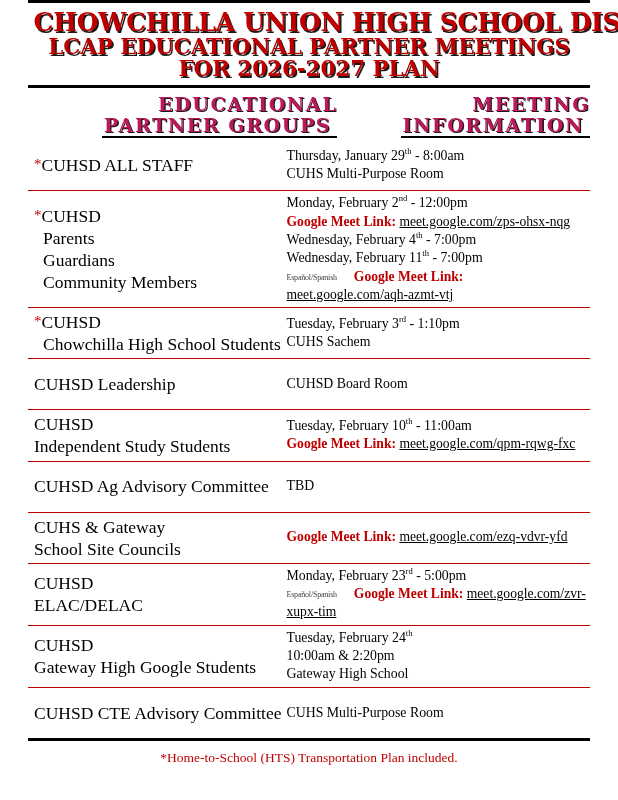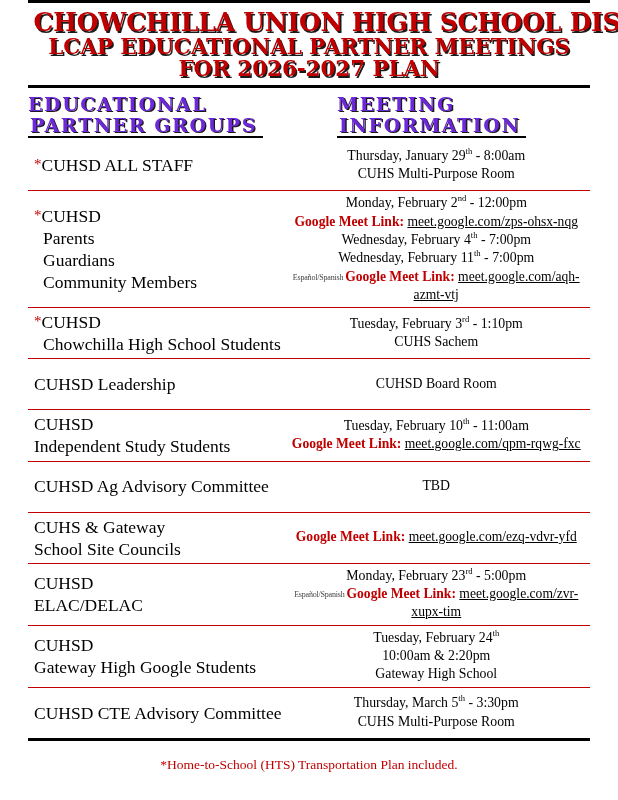--- a/index.html
+++ b/index.html
@@ -40,24 +40,24 @@
   .title-line.l1 { font-size: 25.5px; letter-spacing: -0.2px; transform: scaleX(0.98); }
   .title-line.l2 { font-size: 21.5px; letter-spacing: -0.1px; }
   .title-line.l3 { font-size: 21.5px; letter-spacing: -0.1px; }
 
   
   .col-heads {
     display: flex;
     padding-top: 6px;
   }
   .col-head {
-    text-align: left;
+    text-align: right;
     font-family: "DejaVu Serif", "Liberation Serif", serif;
     font-weight: bold;
-    color: #6d28d9;
+    color: #be185d;
     text-shadow: 1.3px 1.3px 0 #1a1a1a;
     font-size: 19px;
     line-height: 1.08;
     letter-spacing: 1.6px;
   }
   .col-head.left  { width: 55%; }
   .col-head.right { width: 45%; }
   .col-head .underlined {
     display: inline-block;
     border-bottom: 2.5px solid #000000;
@@ -82,21 +82,21 @@
     width: 46%;
     box-sizing: border-box;
     padding-left: 6px;
     font-size: 17.5px;
     line-height: 1.26;
     position: relative;
   }
   .cell-info {
     width: 54%;
     box-sizing: border-box;
-    text-align: center;
+    text-align: left;
     padding-right: 4px;
     font-size: 13.8px;
     line-height: 1.33;
   }
 
   .star {
     color: #C00000;
     font-size: 15px;
     vertical-align: 2px;
   }
@@ -109,31 +109,31 @@
     font-size: 13.6px;
   }
   .meet-url {
     text-decoration: underline;
     font-size: 13.6px;
   }
   .es-tag {
     font-size: 8px;
     color: #444444;
     vertical-align: 1px;
-    margin-right: 2px;
+    margin-right: 17px;
     letter-spacing: -0.2px;
   }
   sup { font-size: 0.62em; vertical-align: super; line-height: 0; }
 
   
   .footnote {
     text-align: center;
     color: #C00000;
     font-size: 13.5px;
-    padding-top: 16px;
+    padding-top: 9px;
   }
 </style>
 </head>
 <body>
 
 <div class="page">
 
   <div class="title-block">
     <div class="title-line l1">CHOWCHILLA UNION HIGH SCHOOL DISTRICT</div>
     <div class="title-line l2">LCAP EDUCATIONAL PARTNER MEETINGS</div>
@@ -240,21 +240,20 @@
           <div><span>Tuesday, February 24</span><sup>th</sup></div>
           <div>10:00am &amp; 2:20pm</div>
           <div>Gateway High School</div>
         </div>
       </div>
       <div class="row">
         <div class="cell-group">
           <div class="group-line"><span>CUHSD CTE Advisory Committee</span></div>
         </div>
         <div class="cell-info">
-          <div><span>Thursday, March 5</span><sup>th</sup><span> - 3:30pm</span></div>
           <div>CUHS Multi-Purpose Room</div>
         </div>
       </div>
     </div>
 
   <div class="footnote">*Home-to-School (HTS) Transportation Plan included.</div>
 
 </div>
 
 </body></html>

